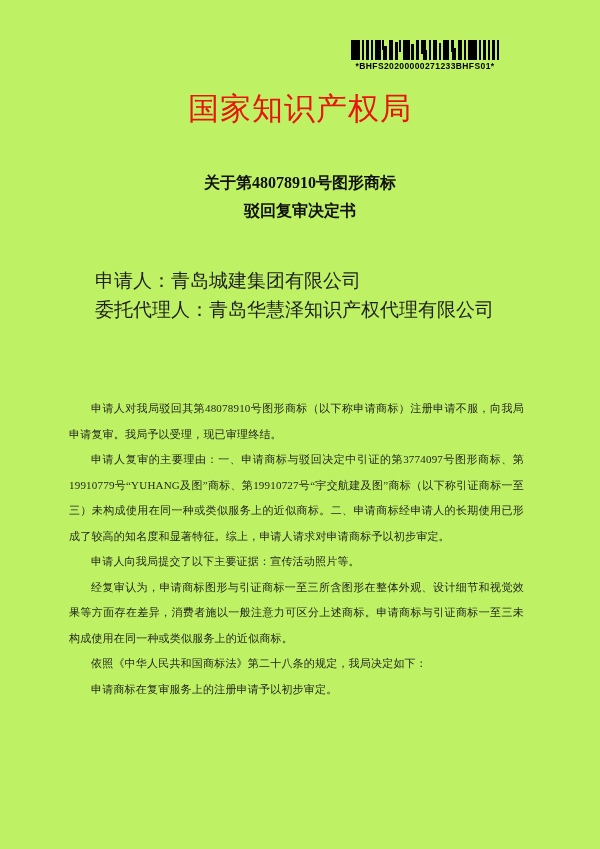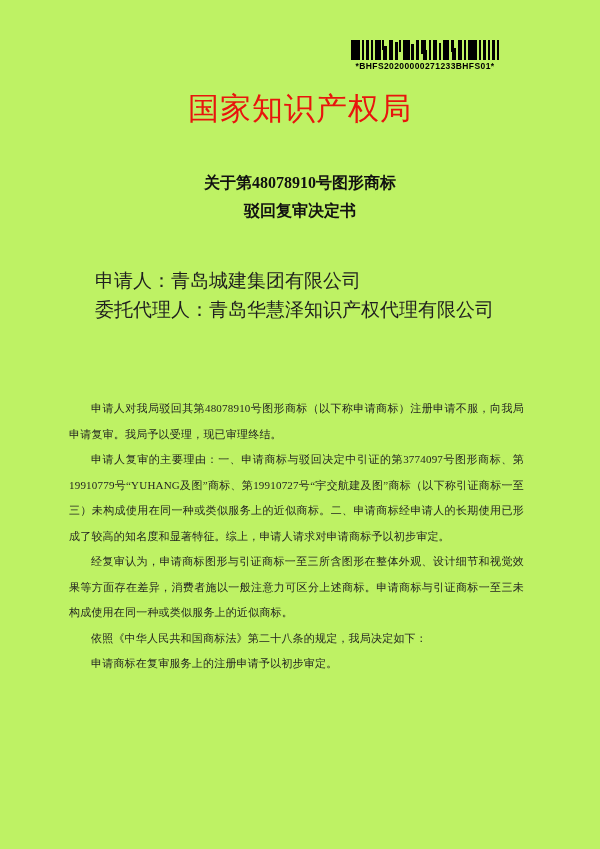--- a/index.html
+++ b/index.html
@@ -161,19 +161,20 @@
 
 
   <div class="parties">
     <p><span>申请人：</span><span>青岛城建集团有限公司</span></p>
     <p><span>委托代理人：</span><span>青岛华慧泽知识产权代理有限公司</span></p>
   </div>
 
   <div class="body-text">
     <p>申请人对我局驳回其第48078910号图形商标（以下称申请商标）注册申请不服，向我局申请复审。我局予以受理，现已审理终结。</p>
     <p>申请人复审的主要理由：一、申请商标与驳回决定中引证的第3774097号图形商标、第19910779号“YUHANG及图”商标、第19910727号“宇交航建及图”商标（以下称引证商标一至三）未构成使用在同一种或类似服务上的近似商标。二、申请商标经申请人的长期使用已形成了较高的知名度和显著特征。综上，申请人请求对申请商标予以初步审定。</p>
+    <p>申请人向我局提交了以下主要证据：宣传活动照片等。</p>
     <p>经复审认为，申请商标图形与引证商标一至三所含图形在整体外观、设计细节和视觉效果等方面存在差异，消费者施以一般注意力可区分上述商标。申请商标与引证商标一至三未构成使用在同一种或类似服务上的近似商标。</p>
     <p>依照《中华人民共和国商标法》第二十八条的规定，我局决定如下：</p>
     <p>申请商标在复审服务上的注册申请予以初步审定。</p>
   </div>
 
 
 </div>
 
 </body></html>

